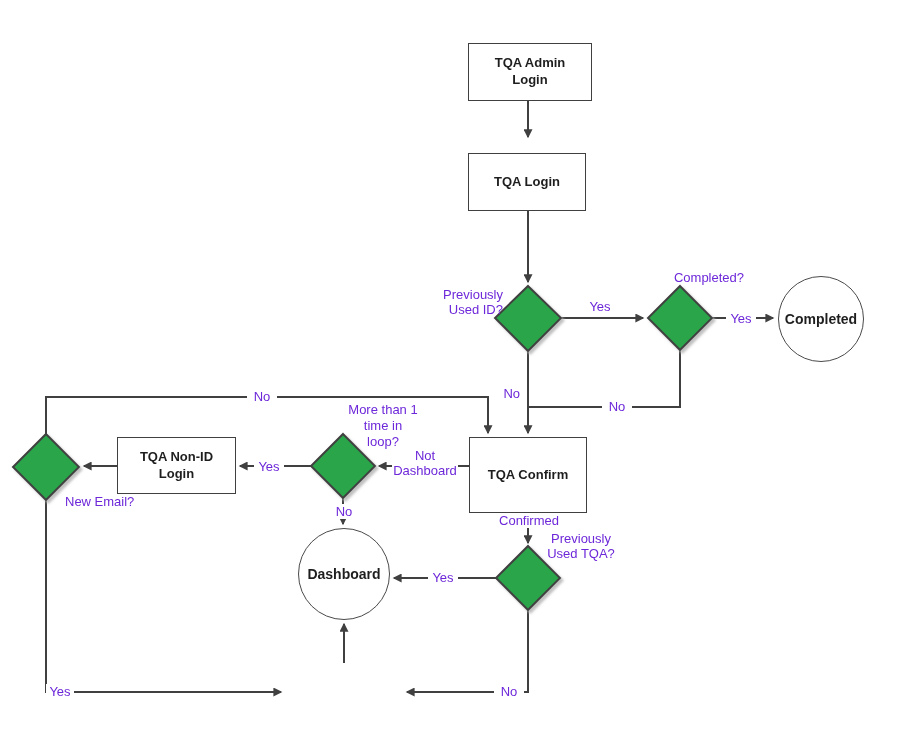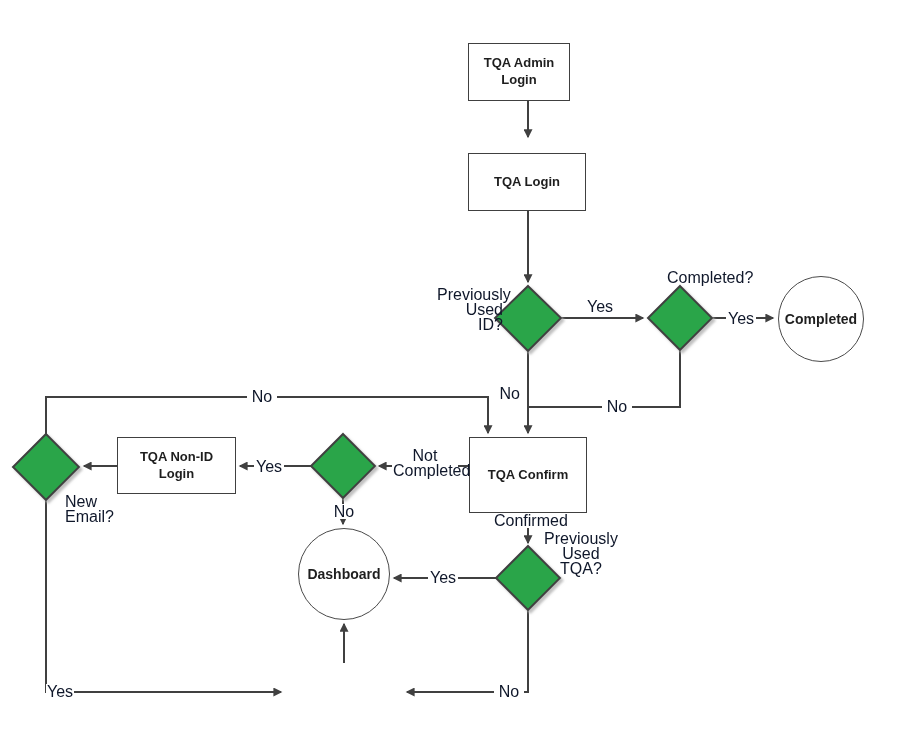--- a/index.html
+++ b/index.html
@@ -29,23 +29,23 @@
     background:#ffffff;
     border:1.4px solid #4a4a4a;
     border-radius:50%;
     display:flex;align-items:center;justify-content:center;
     text-align:center;
     font-weight:bold;font-size:14px;
     box-sizing:border-box;
   }
   .lbl{
     position:absolute;
-    font-size:16px;line-height:15px;
+    font-size:13px;line-height:15px;
     white-space:pre-line;
-    color:#0f172a;
+    color:#6d28d9;
   }
   .lbl.c{text-align:center;}
   .lbl.r{text-align:right;}
   .lbl.bg{background:#ffffff;padding:0 1px;}
   .lbl.lh16{line-height:16px;}
 </style>
 </head>
 <body>
 
 <div class="canvas">
@@ -77,21 +77,21 @@
     <path class="edge" d="M528 610 L528 692 L407 692" marker-end="url(#arrow)"></path>
     <path class="edge" d="M344 663 L344 624" marker-end="url(#arrow)"></path>
 
     <polygon class="diamond" filter="url(#dshadow)" points="528,286 561,318 528,351 495,318"></polygon>
     <polygon class="diamond" filter="url(#dshadow)" points="680,286 712,318 680,350 648,318"></polygon>
     <polygon class="diamond" filter="url(#dshadow)" points="343,434 375,466 343,498 311,466"></polygon>
     <polygon class="diamond" filter="url(#dshadow)" points="46,434 79,467 46,500 13,467"></polygon>
     <polygon class="diamond" filter="url(#dshadow)" points="528,546 560,578 528,610 496,578"></polygon>
   </svg>
 
-  <div class="box" style="left:468px;top:43px;width:102px;height:58px;">
+  <div class="box" style="left:468px;top:43px;width:124px;height:58px;">
     <span>TQA Admin
 Login</span>
   </div>
   <div class="box" style="left:468px;top:140px;width:118px;height:58px;margin-top:13px;">
     <span>TQA Login</span>
   </div>
   <div class="box" style="left:469px;top:437px;width:118px;height:76px;">
     <span>TQA Confirm</span>
   </div>
   <div class="box" style="left:117px;top:437px;width:119px;height:57px;">
@@ -102,30 +102,33 @@
   <div class="circle" style="left:298px;top:528px;width:92px;height:92px;">
     <span>Dashboard</span>
   </div>
   <div class="circle" style="left:778px;top:276px;width:86px;height:86px;">
     <span>Completed</span>
   </div>
 
   <div class="lbl r" style="left:437px;top:287px;width:66px;">Previously
 Used ID?</div>
   <div class="lbl c" style="left:667px;top:270px;width:84px;">Completed?</div>
+  <div class="lbl c lh16" style="left:343px;top:402px;width:80px;">More than 1
+time in
+loop?</div>
   <div class="lbl" style="left:45px;top:494px;width:76px;margin-left:20px;">New Email?</div>
   <div class="lbl c" style="left:541px;top:531px;width:80px;">Previously
 Used TQA?</div>
 
   <div class="lbl c" style="left:586px;top:299px;width:28px;">Yes</div>
   <div class="lbl c bg" style="left:726px;top:311px;width:28px;">Yes</div>
   <div class="lbl r" style="left:494px;top:386px;width:26px;">No</div>
   <div class="lbl c bg" style="left:602px;top:399px;width:28px;">No</div>
   <div class="lbl c bg" style="left:392px;top:448px;width:64px;">Not
-Completed</div>
+Dashboard</div>
   <div class="lbl c bg" style="left:254px;top:459px;width:28px;">Yes</div>
   <div class="lbl c bg" style="left:329px;top:504px;width:28px;">No</div>
   <div class="lbl c bg" style="left:247px;top:389px;width:28px;">No</div>
   <div class="lbl c bg" style="left:46px;top:684px;width:26px;">Yes</div>
   <div class="lbl c bg" style="left:493px;top:513px;width:70px;">Confirmed</div>
   <div class="lbl c bg" style="left:428px;top:570px;width:28px;">Yes</div>
   <div class="lbl c bg" style="left:494px;top:684px;width:28px;">No</div>
 
 </div>
 

